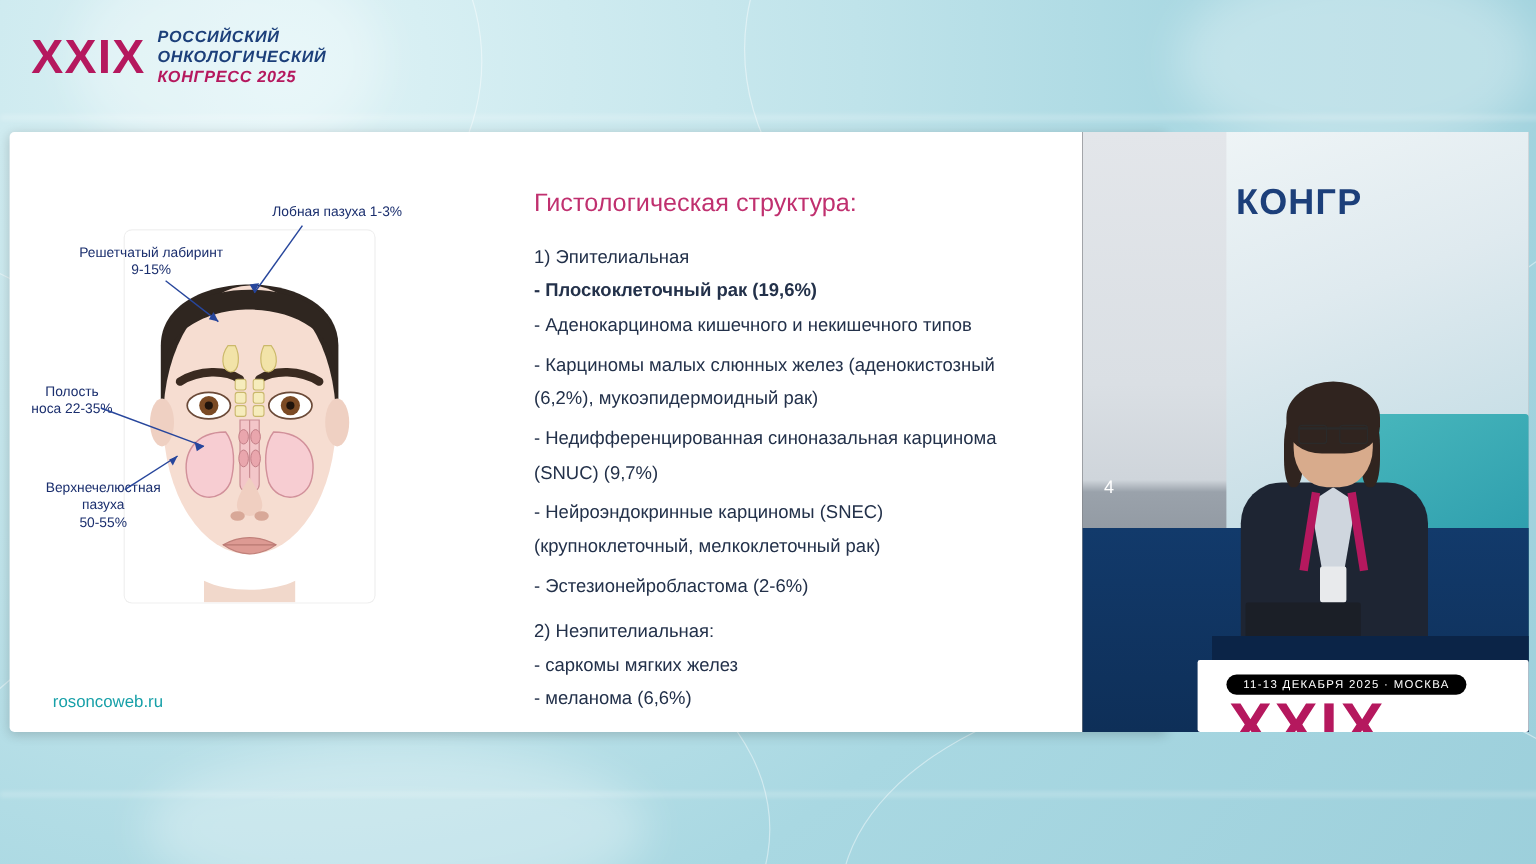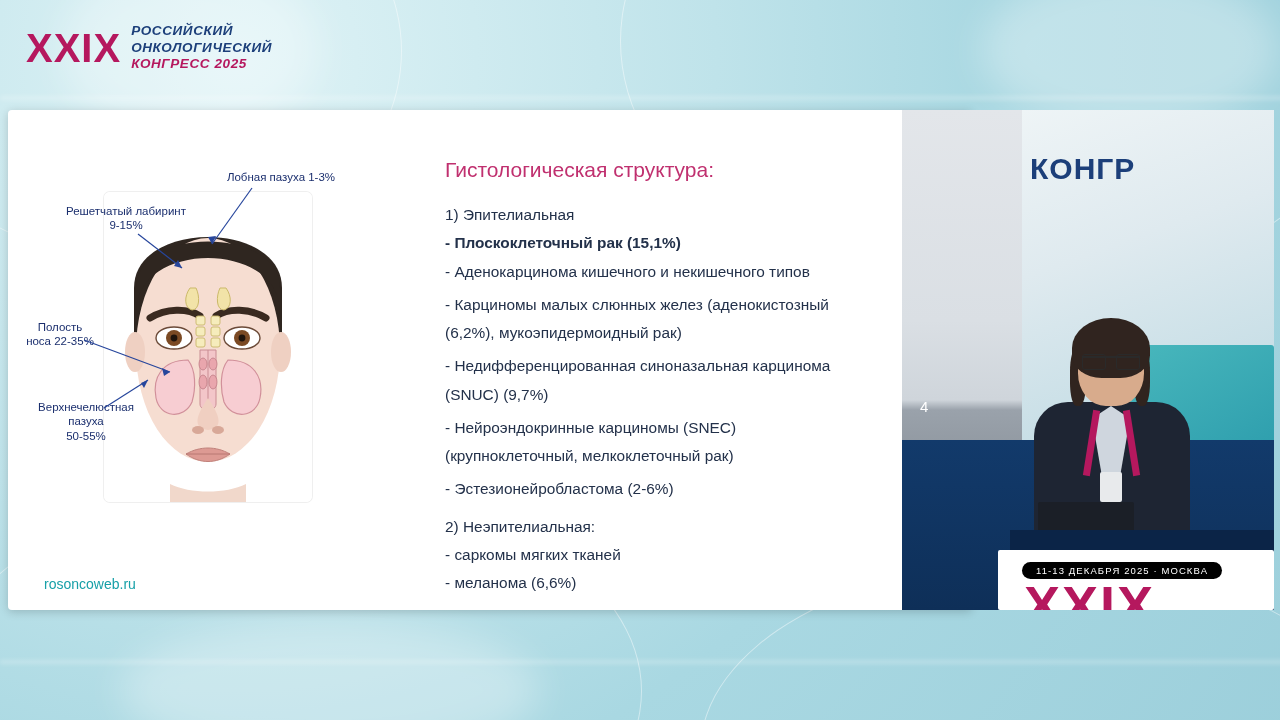--- a/index.html
+++ b/index.html
@@ -467,32 +467,32 @@
         <polygon points="144,200 136,196 138,204" fill="#27469c"></polygon>
         <line x1="78" y1="236" x2="122" y2="208" stroke="#27469c" stroke-width="1.2"></line>
         <polygon points="122,208 115,211 118,216" fill="#27469c"></polygon>
       </svg>
     </div>
 
     <div class="content">
       <h1>Гистологическая структура:</h1>
 
       <p>1) Эпителиальная</p>
-      <p class="bold">- Плоскоклеточный рак (15,1%)</p>
+      <p class="bold">- Плоскоклеточный рак (19,6%)</p>
       <p>- Аденокарцинома кишечного и некишечного типов</p>
       <p class="gap-small">- Карциномы малых слюнных желез (аденокистозный</p>
       <p>(6,2%), мукоэпидермоидный рак)</p>
       <p class="gap-small">- Недифференцированная синоназальная карцинома</p>
       <p>(SNUC) (9,7%)</p>
       <p class="gap-small">- Нейроэндокринные карциномы (SNEC)</p>
       <p>(крупноклеточный, мелкоклеточный рак)</p>
       <p class="gap-small">- Эстезионейробластома (2-6%)</p>
 
       <p class="gap-top">2) Неэпителиальная:</p>
-      <p>- саркомы мягких тканей</p>
+      <p>- саркомы мягких желез</p>
       <p>- меланома (6,6%)</p>
 
     </div>
 
     <div class="site-url">rosoncoweb.ru</div>
     <div class="slide-num">4</div>
   </div>
 
   <div class="video">
     <div class="v-wall"></div>

